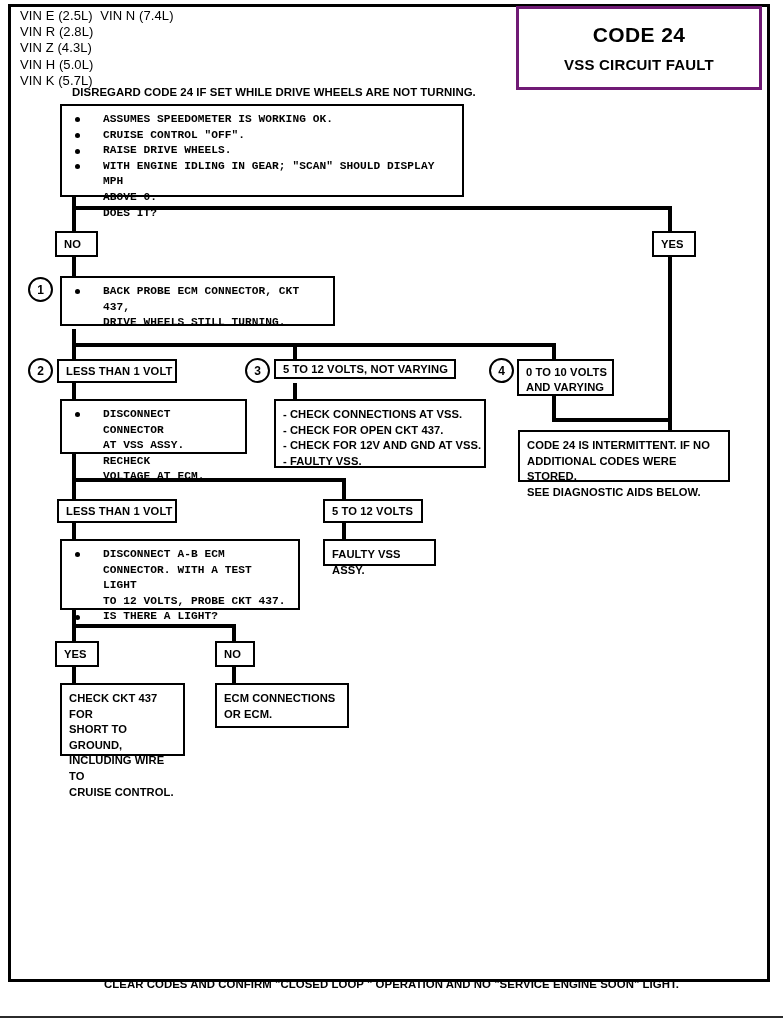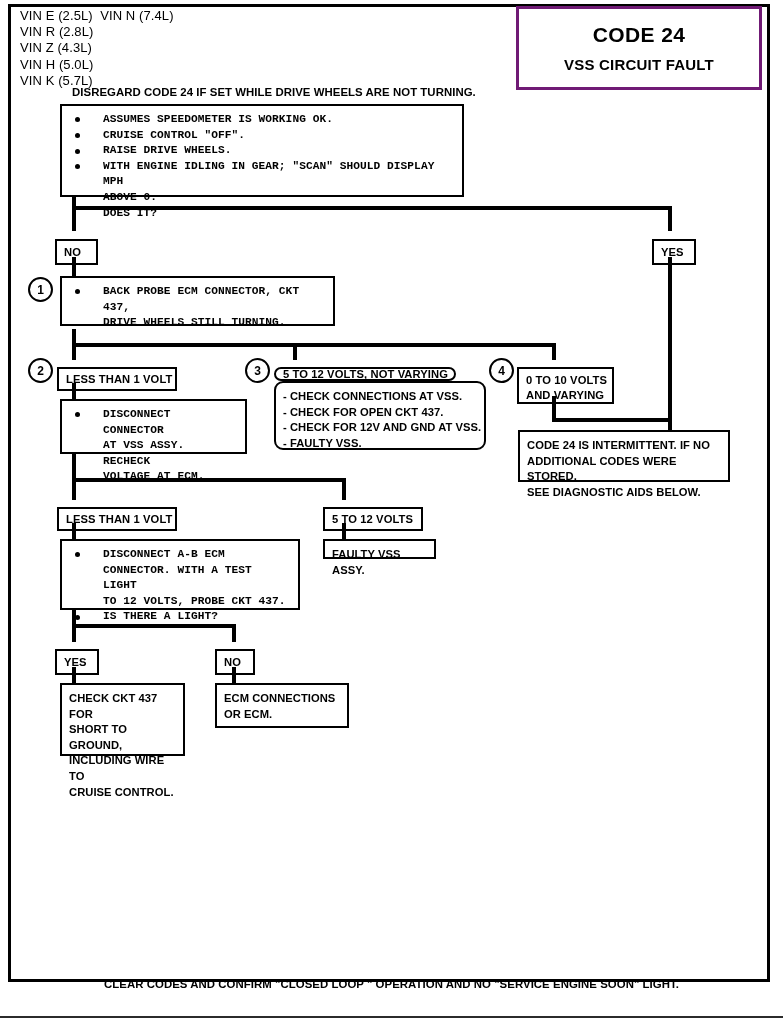--- a/index.html
+++ b/index.html
@@ -55,21 +55,20 @@
   .bullets li.cont{padding-left:34px;}
   .bullets li.cont::before{display:none;}
   .dashlines{white-space:pre;}
 
   
   .lbl{
     position:absolute;border:2.5px solid #000;background:#fff;box-sizing:border-box;
     font-size:11.2px;font-weight:bold;letter-spacing:.1px;
     display:flex;align-items:center;
     padding-left:7px;
-    margin-top:8px;
   }
   .lbl.two-line{align-items:flex-end;line-height:14.5px;}
 
   
   .circ{
     position:absolute;width:25px;height:25px;border:2.5px solid #000;border-radius:50%;
     box-sizing:border-box;display:flex;align-items:center;justify-content:center;
     font-size:12px;font-weight:bold;background:#fff;
   }
 
@@ -140,21 +139,21 @@
 <div class="ln lnv" style="left:72px;top:329px;height:18px;"></div>
 <div class="ln lnh" style="left:72px;top:343px;width:484px;"></div>
 <div class="ln lnv" style="left:72px;top:343px;height:17px;"></div>
 <div class="ln lnv" style="left:293px;top:343px;height:17px;"></div>
 <div class="ln lnv" style="left:552px;top:343px;height:17px;"></div>
 
 <div class="circ" style="left:28px;top:358px;">2</div>
 <div class="lbl" style="left:57px;top:359px;width:120px;height:24px;">LESS THAN 1 VOLT</div>
 
 <div class="circ" style="left:245px;top:358px;">3</div>
-<div class="lbl" style="left:274px;top:359px;width:182px;height:14px;border-radius:12px;">5 TO 12 VOLTS, NOT VARYING</div>
+<div class="lbl" style="left:274px;top:359px;width:182px;height:20px;">5 TO 12 VOLTS, NOT VARYING</div>
 
 <div class="circ" style="left:489px;top:358px;">4</div>
 <div class="lbl two-line" style="left:517px;top:359px;width:97px;height:37px;">
   <div>
     <div>0 TO 10 VOLTS</div>
     <div>AND VARYING</div>
   </div>
 </div>
 
 <div class="ln lnv" style="left:72px;top:383px;height:18px;"></div>
@@ -167,21 +166,21 @@
 <div class="box" style="left:60px;top:399px;width:187px;height:55px;">
   <div class="inner">
     <ul class="bullets">
       <li>DISCONNECT CONNECTOR</li>
       <li class="cont">AT VSS ASSY.  RECHECK</li>
       <li class="cont">VOLTAGE AT ECM.</li>
     </ul>
   </div>
 </div>
 
-<div class="box" style="left:274px;top:381px;width:212px;height:69px;border-radius:9px;">
+<div class="box" style="left:274px;top:399px;width:212px;height:69px;">
   <div class="inner dashlines">- CHECK CONNECTIONS AT VSS.
 - CHECK FOR OPEN CKT 437.
 - CHECK FOR 12V AND GND AT VSS.
 - FAULTY VSS.</div>
 </div>
 
 <div class="box" style="left:518px;top:430px;width:212px;height:52px;">
   <div class="inner">
     <div>CODE 24 IS INTERMITTENT.  IF NO</div>
     <div>ADDITIONAL CODES WERE STORED,</div>
@@ -204,21 +203,21 @@
   <div class="inner">
     <ul class="bullets">
       <li>DISCONNECT A-B ECM</li>
       <li class="cont">CONNECTOR.  WITH A TEST LIGHT</li>
       <li class="cont">TO 12 VOLTS, PROBE CKT 437.</li>
       <li>IS THERE A LIGHT?</li>
     </ul>
   </div>
 </div>
 
-<div class="box" style="left:323px;top:539px;width:113px;height:20px;">
+<div class="box" style="left:323px;top:539px;width:113px;height:27px;">
   <div class="inner">FAULTY VSS ASSY.</div>
 </div>
 
 <div class="ln lnv" style="left:72px;top:610px;height:30px;"></div>
 <div class="ln lnh" style="left:72px;top:624px;width:164px;"></div>
 <div class="ln lnv" style="left:72px;top:624px;height:18px;"></div>
 <div class="ln lnv" style="left:232px;top:624px;height:18px;"></div>
 
 <div class="lbl" style="left:55px;top:641px;width:44px;height:26px;">YES</div>
 <div class="lbl" style="left:215px;top:641px;width:40px;height:26px;">NO</div>

